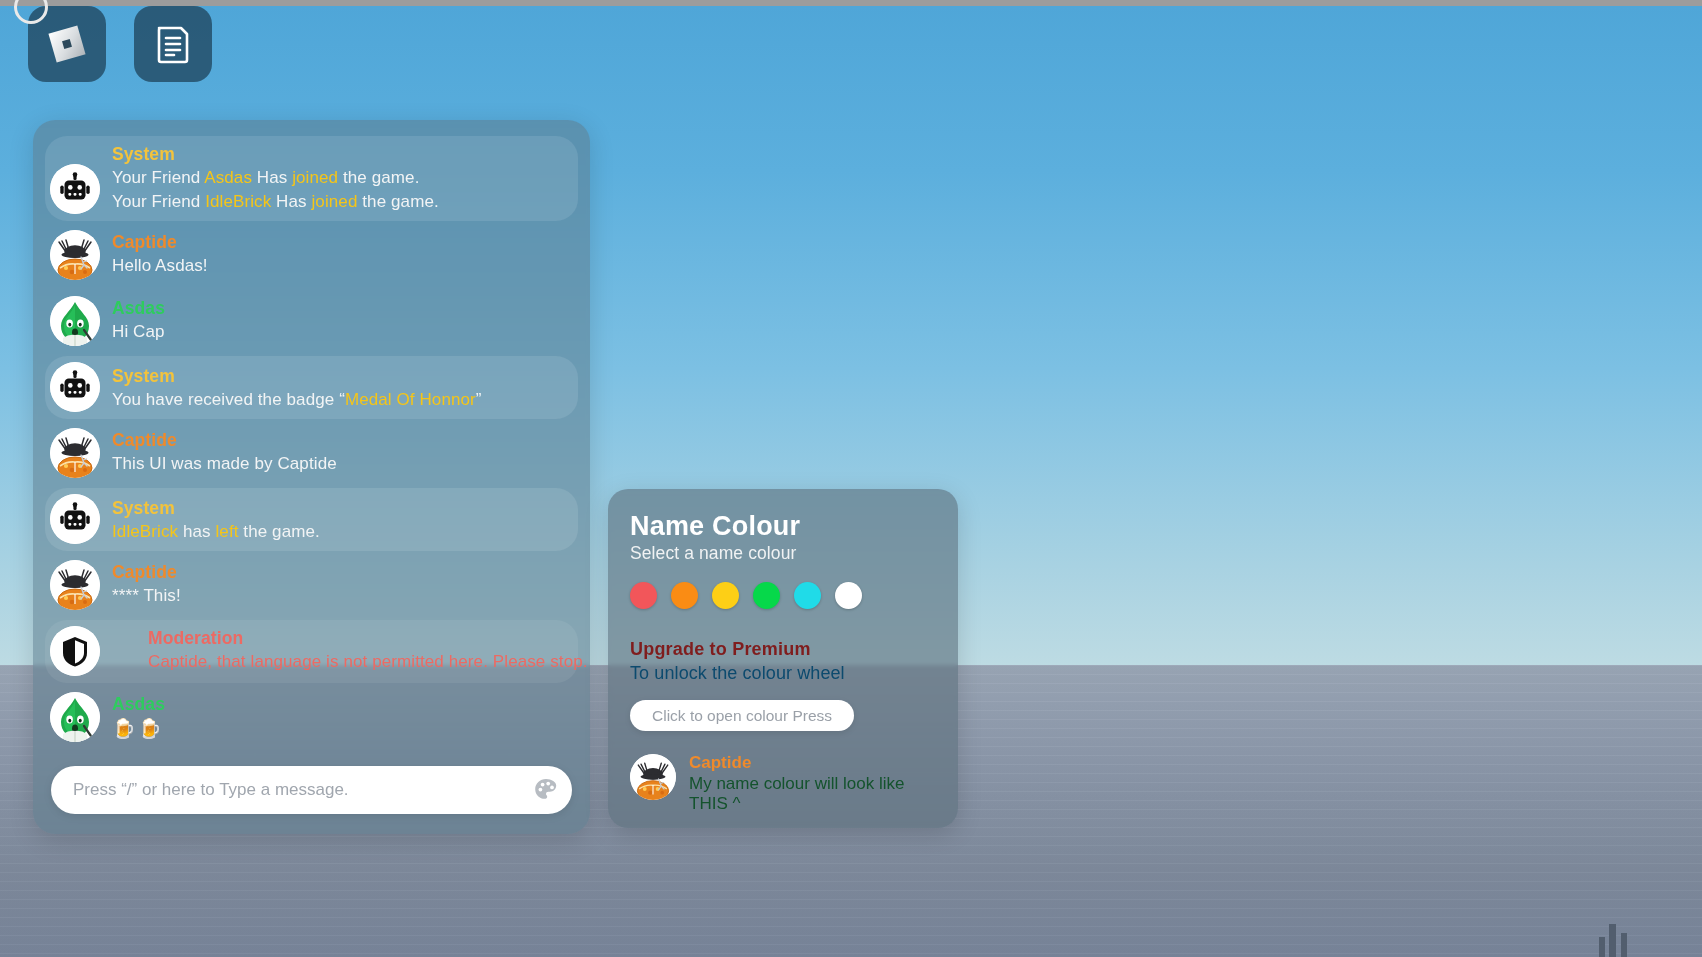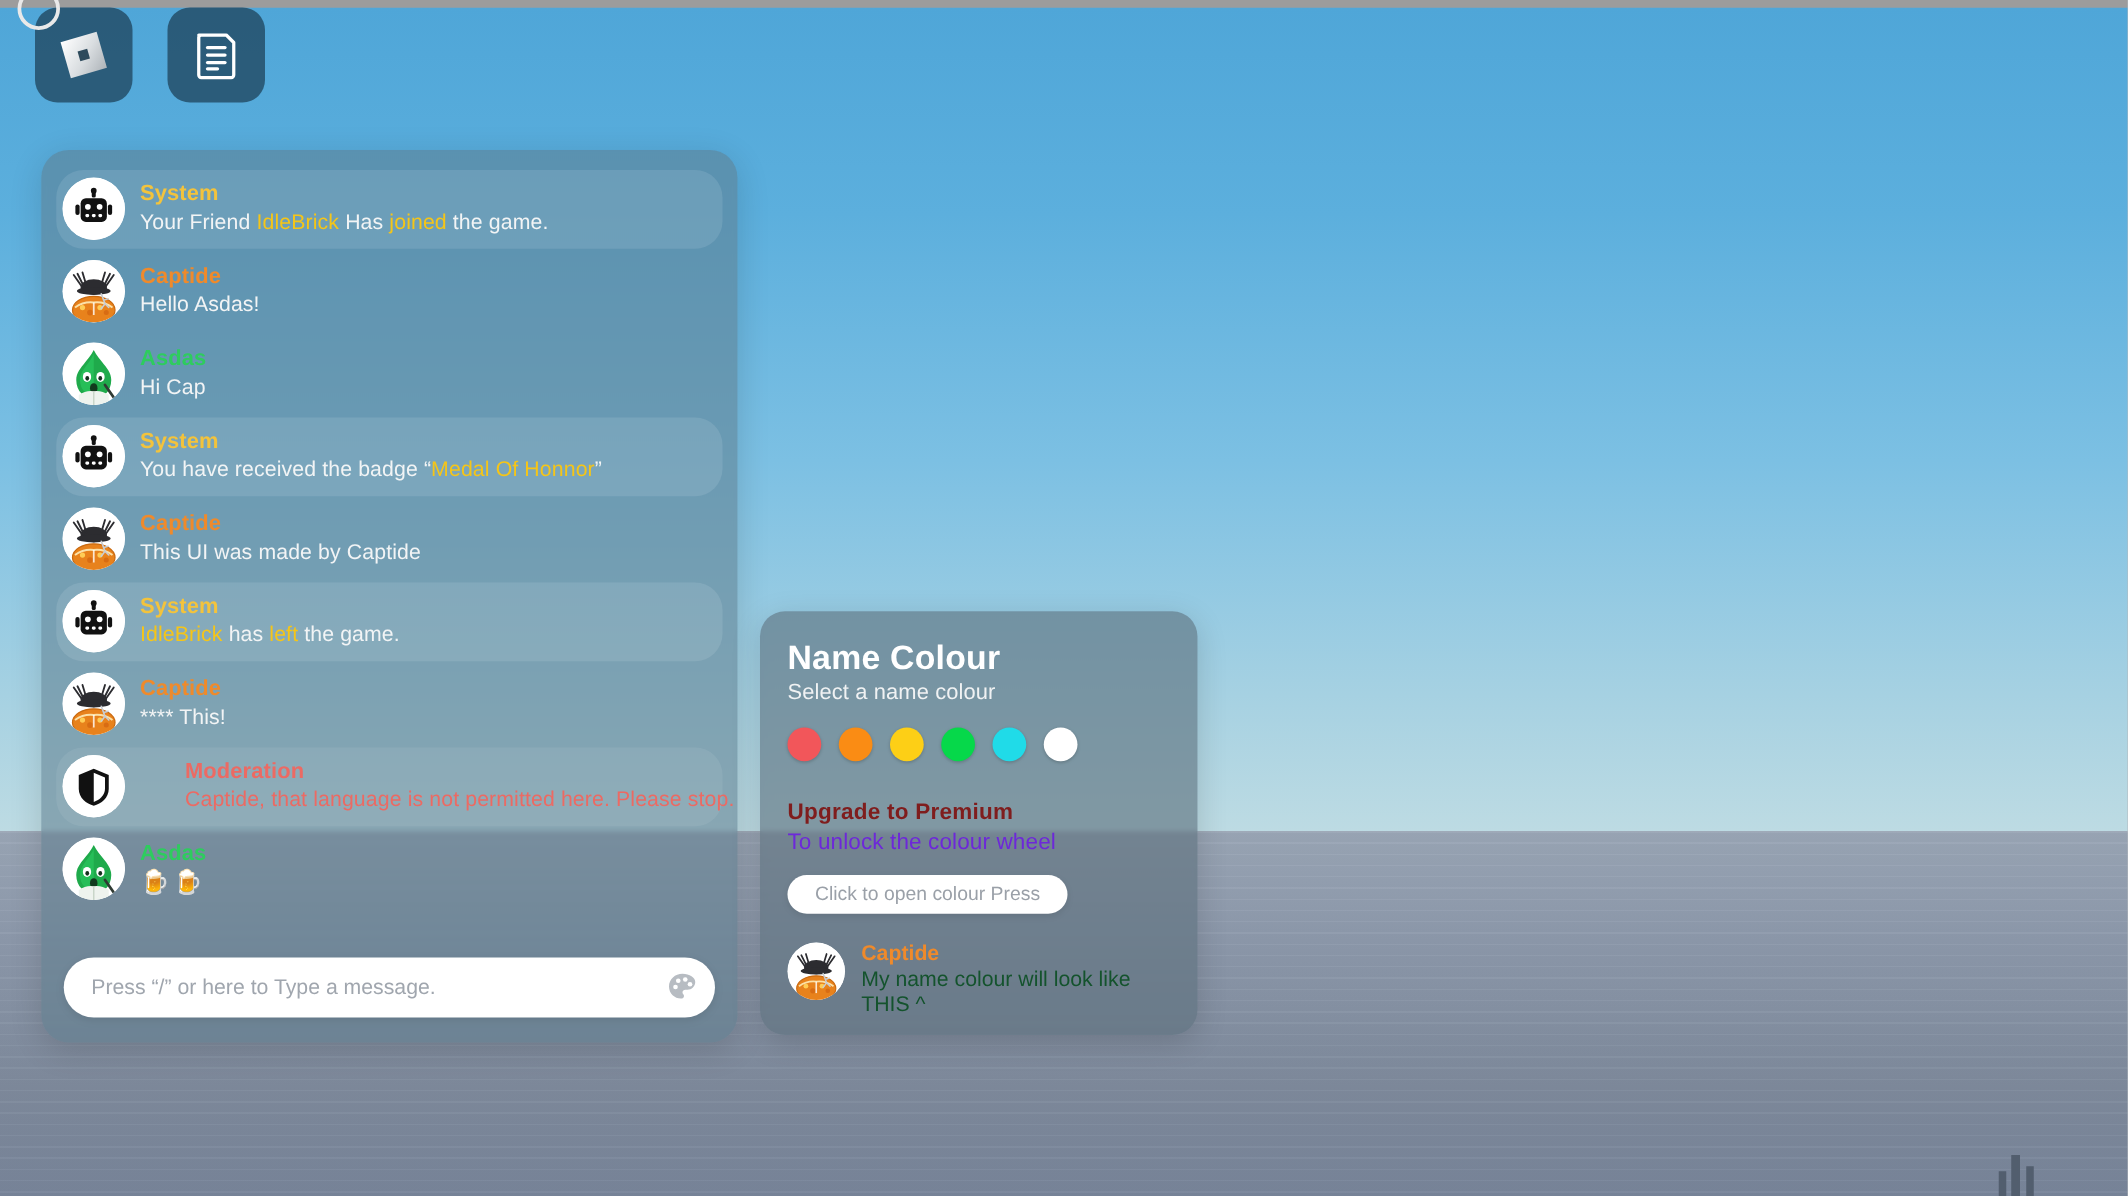--- a/index.html
+++ b/index.html
@@ -80,21 +80,21 @@
     overflow:hidden;
   }
   .msg {
     position:relative;
     display:flex; align-items:flex-start;
     gap:12px;
     margin-bottom:3px;
     padding:5px 14px 7px 5px;
     border-radius:22px;
   }
-  .msg.bubble { background:rgba(255,255,255,0.10); }
+  .msg.bubble { background:rgba(255,255,255,0.10);align-items:flex-end; }
   .msg.bubble-mod { background:rgba(255,255,255,0.07);gap:48px; }
   .avatar {
     flex:0 0 auto;
     width:50px; height:50px; border-radius:50%;
     background:#ffffff;
     display:flex; align-items:center; justify-content:center;
     overflow:hidden;
     margin-top:1px;
   }
   .mtext { padding-top:2px; min-width:0; }
@@ -163,21 +163,21 @@
   .swatch {
     width:27px; height:27px; border-radius:50%;
     cursor:pointer;
     box-shadow:0 1px 3px rgba(0,0,0,0.22);
   }
   .premium-title {
     font-size:18px; font-weight:bold; color:#7f1d1d;
     margin-top:30px; letter-spacing:0.2px;
   }
   .premium-sub {
-    font-size:18px; color:#6d28d9; margin-top:3px;
+    font-size:18px; color:#0c4a6e; margin-top:3px;
     letter-spacing:0.1px;
   }
   #wheel-btn {
     margin-top:16px;
     display:inline-block;
     background:#ffffff; color:#9aa0a8;
     border:none; border-radius:18px;
     height:31px; padding:0 22px;
     font-family:"Liberation Sans", sans-serif;
     font-size:15.5px;
@@ -249,20 +249,21 @@
       <rect x="36.3" y="21.5" width="3.4" height="8.5" rx="1.7" fill="#111"></rect>
       <circle cx="20.3" cy="23.4" r="2.3" fill="#fff"></circle>
       <circle cx="29.7" cy="23.4" r="2.3" fill="#fff"></circle>
       <rect x="18.3" y="29.1" width="3" height="2.6" rx="1.1" fill="#fff"></rect>
       <rect x="23.5" y="29.1" width="3" height="2.6" rx="1.1" fill="#fff"></rect>
       <rect x="28.7" y="29.1" width="3" height="2.6" rx="1.1" fill="#fff"></rect>
     </svg>
         </div>
         <div class="mtext">
           <div class="mname n-system">System</div>
+          <div class="mbody"><span>Your Friend </span><span class="hl">Asdas</span><span> Has </span><span class="hl">joined</span><span> the game.</span></div>
           <div class="mbody"><span>Your Friend </span><span class="hl">IdleBrick</span><span> Has </span><span class="hl">joined</span><span> the game.</span></div>
         </div>
       </div>
       <div class="msg">
         <div class="avatar">
           <svg width="50" height="50" viewBox="0 0 50 50">
       <circle cx="25" cy="25" r="25" fill="#fff"></circle>
       <g>
         <ellipse cx="25" cy="40" rx="17" ry="11" fill="#e8821c"></ellipse>
         <ellipse cx="25" cy="40" rx="17" ry="11" fill="none" stroke="#c96a10" stroke-width="1"></ellipse>

